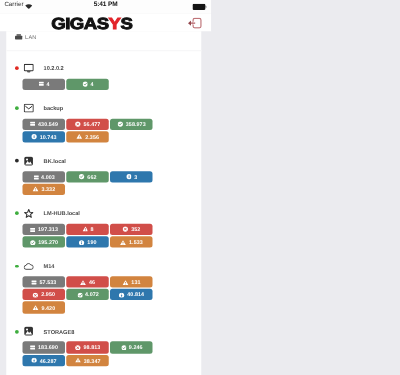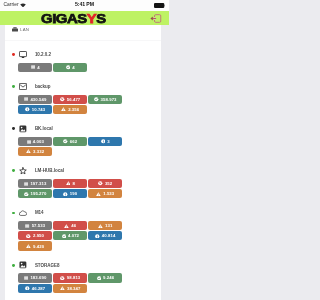--- a/index.html
+++ b/index.html
@@ -8,21 +8,21 @@
 
   
   .statusbar{position:relative;height:11px;background:#fdfdfd;}
   .sb-left{position:absolute;left:3.5px;top:2.4px;display:flex;align-items:center;gap:1.6px;}
   .sb-carrier{font-size:4.9px;color:#2b2b2b;letter-spacing:0.05px;line-height:5px;}
   .sb-time{position:absolute;left:0;right:0;top:2.2px;text-align:center;font-size:5.2px;
            font-weight:bold;color:#111;letter-spacing:-0.1px;line-height:5.4px;}
   .battery{position:absolute;right:4px;top:3.2px;line-height:0;}
 
   
-  .header{position:relative;height:25px;background:#bef264;text-decoration:underline;}
+  .header{position:relative;height:25px;background:#ffffff;text-decoration:underline;}
   .logo{position:absolute;left:41.2px;top:1.8px;
         font-size:12.8px;font-weight:bold;color:#121212;letter-spacing:-0.35px;
         line-height:12.8px;white-space:nowrap;
         transform:scaleX(1.16);transform-origin:left top;
         -webkit-text-stroke:0.75px #121212;}
   .logo .y{color:#e2242a;-webkit-text-stroke:0.75px #e2242a;}
   .logout{position:absolute;right:7.5px;top:2.8px;line-height:0;z-index:5;}
 
   
   .page{position:absolute;left:0;top:25px;right:0;bottom:0;background:#ebebef;}

